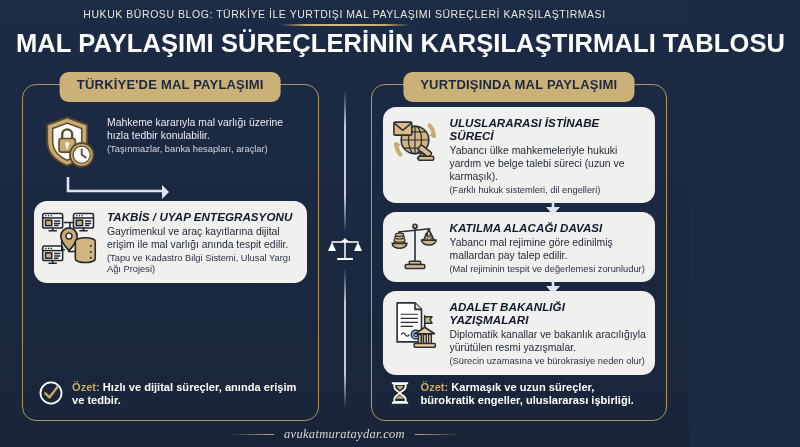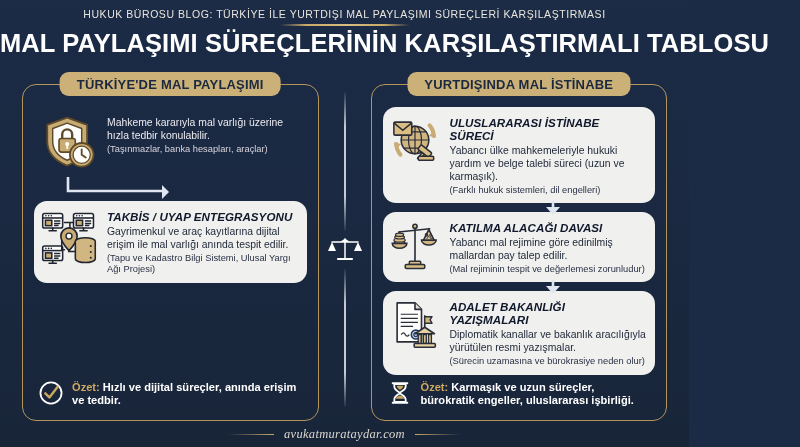--- a/index.html
+++ b/index.html
@@ -28,20 +28,21 @@
     margin: 4px auto 3px;
     background: linear-gradient(90deg, rgba(197,164,101,0) 0%, #c8a968 20%, #d9bd82 50%, #c8a968 80%, rgba(197,164,101,0) 100%);
     border-radius: 2px;
   }
   .title {
     color: #ffffff;
     font-size: 25.5px;
     font-weight: 700;
     letter-spacing: .1px;
     white-space: nowrap;
+    padding-left: 16px;
   }
 
   
   .columns {
     position: absolute;
     top: 84px; left: 0; right: 0; bottom: 26px;
     display: flex;
   }
   .col {
     position: relative;
@@ -58,21 +59,21 @@
 
   .badge {
     position: absolute;
     top: -13px; left: 50%;
     transform: translateX(-50%);
     background: #cbb077;
     color: #1a2840;
     font-size: 13px;
     font-weight: 700;
     letter-spacing: .2px;
-    padding: 5px 17px 4px;
+    padding: 5px 17px 10px;
     border-radius: 9px;
     white-space: nowrap;
   }
 
   
   .item {
     display: flex;
     align-items: flex-start;
     gap: 9px;
     padding: 7px 9px 7px 6px;
@@ -243,21 +244,21 @@
           <path d="M9 16.5 l5 5 L24 8.5" fill="none" stroke="#c9a75f" stroke-width="3" stroke-linecap="round" stroke-linejoin="round"></path>
         </svg>
         <div class="sum-txt">
           <span class="sum-lbl">Özet:</span>
           <span>Hızlı ve dijital süreçler, anında erişim ve tedbir.</span>
         </div>
       </div>
     </div>
 
     <div class="col col-right">
-      <div class="badge">YURTDIŞINDA MAL İSTİNABE</div>
+      <div class="badge">YURTDIŞINDA MAL PAYLAŞIMI</div>
 
       <div class="item card">
         <svg class="ico sm" viewBox="0 0 64 64">
           <path d="M50 14 a21 21 0 0 1 5 13" fill="none" stroke="#c9ab74" stroke-width="5" stroke-linecap="round"></path>
           <path d="M56 20 l2 9 -9 -2 z" fill="#c9ab74"></path>
           <path d="M14 50 a21 21 0 0 1 -5 -13" fill="none" stroke="#c9ab74" stroke-width="5" stroke-linecap="round"></path>
           <path d="M8 44 l-2 -9 9 2 z" fill="#c9ab74"></path>
           <circle cx="32" cy="32" r="17" fill="#d2b681" stroke="#2a2e38" stroke-width="1.9"></circle>
           <g fill="none" stroke="#2a2e38" stroke-width="1.5">
             <ellipse cx="32" cy="32" rx="8" ry="17"></ellipse>

